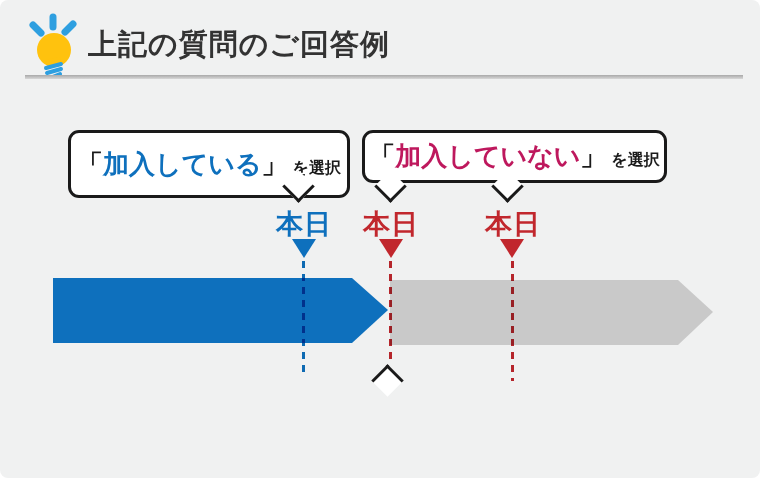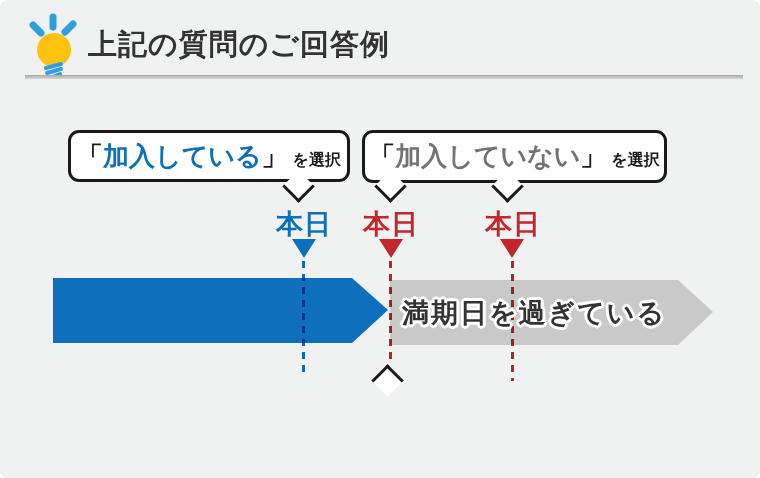--- a/index.html
+++ b/index.html
@@ -19,23 +19,23 @@
     background:linear-gradient(#a9a9a9,#d8d8d8);
   }
   
   .bubble{
     position:absolute;background:#fff;border:3px solid #1a1a1a;border-radius:11px;
     display:flex;align-items:center;justify-content:center;z-index:4;
     box-sizing:border-box;white-space:nowrap;
   }
   .bubble .line{font-size:26px;font-weight:bold;color:#1a1a1a;}
   .bubble .accent-blue{color:#0e70bd;}
-  .bubble .accent-red{color:#737373;}
+  .bubble .accent-red{color:#be185d;}
   .bubble .suffix{font-size:16px;font-weight:bold;color:#1a1a1a;margin-left:5px;}
-  .bubble-enrolled{left:68px;top:130px;width:282px;height:52px;}
+  .bubble-enrolled{left:68px;top:130px;width:282px;height:68px;}
   .bubble-not-enrolled{left:362px;top:130px;width:305px;height:53px;}
   .bubble-maturity{left:335px;top:380px;width:103px;height:58px;border-radius:13px;}
   .bubble-maturity .line{color:#333;}
   .tail{position:absolute;width:20px;height:20px;background:#fff;z-index:5;}
   .tail-down{border-right:3px solid #1a1a1a;border-bottom:3px solid #1a1a1a;transform:rotate(45deg);}
   .tail-up{border-left:3px solid #1a1a1a;border-top:3px solid #1a1a1a;transform:rotate(45deg);}
   
   .today{
     position:absolute;top:206px;transform:translateX(-50%);
     font-size:27px;font-weight:bold;letter-spacing:1px;z-index:2;white-space:nowrap;
@@ -110,17 +110,16 @@
   <div class="tri red" style="left:512px"></div>
 
   <div class="vline blue" style="left:302px;top:261px;height:114px"></div>
   <div class="vline red" style="left:389px;top:261px;height:99px"></div>
   <div class="vline red" style="left:511px;top:261px;height:120px"></div>
 
   <svg class="bars" viewBox="0 0 760 478">
     <polygon class="bar-blue" points="53,278 352,278 388,310 352,343 53,343"></polygon>
     <polygon class="bar-gray" points="390,280 678,280 713,312 678,345 390,345"></polygon>
   </svg>
-  <div class="bar-label expired">満期日を過ぎている</div>
 
   <div class="tail tail-up" style="left:376px;top:369px"></div>
 
 </div>
 
 </body></html>

